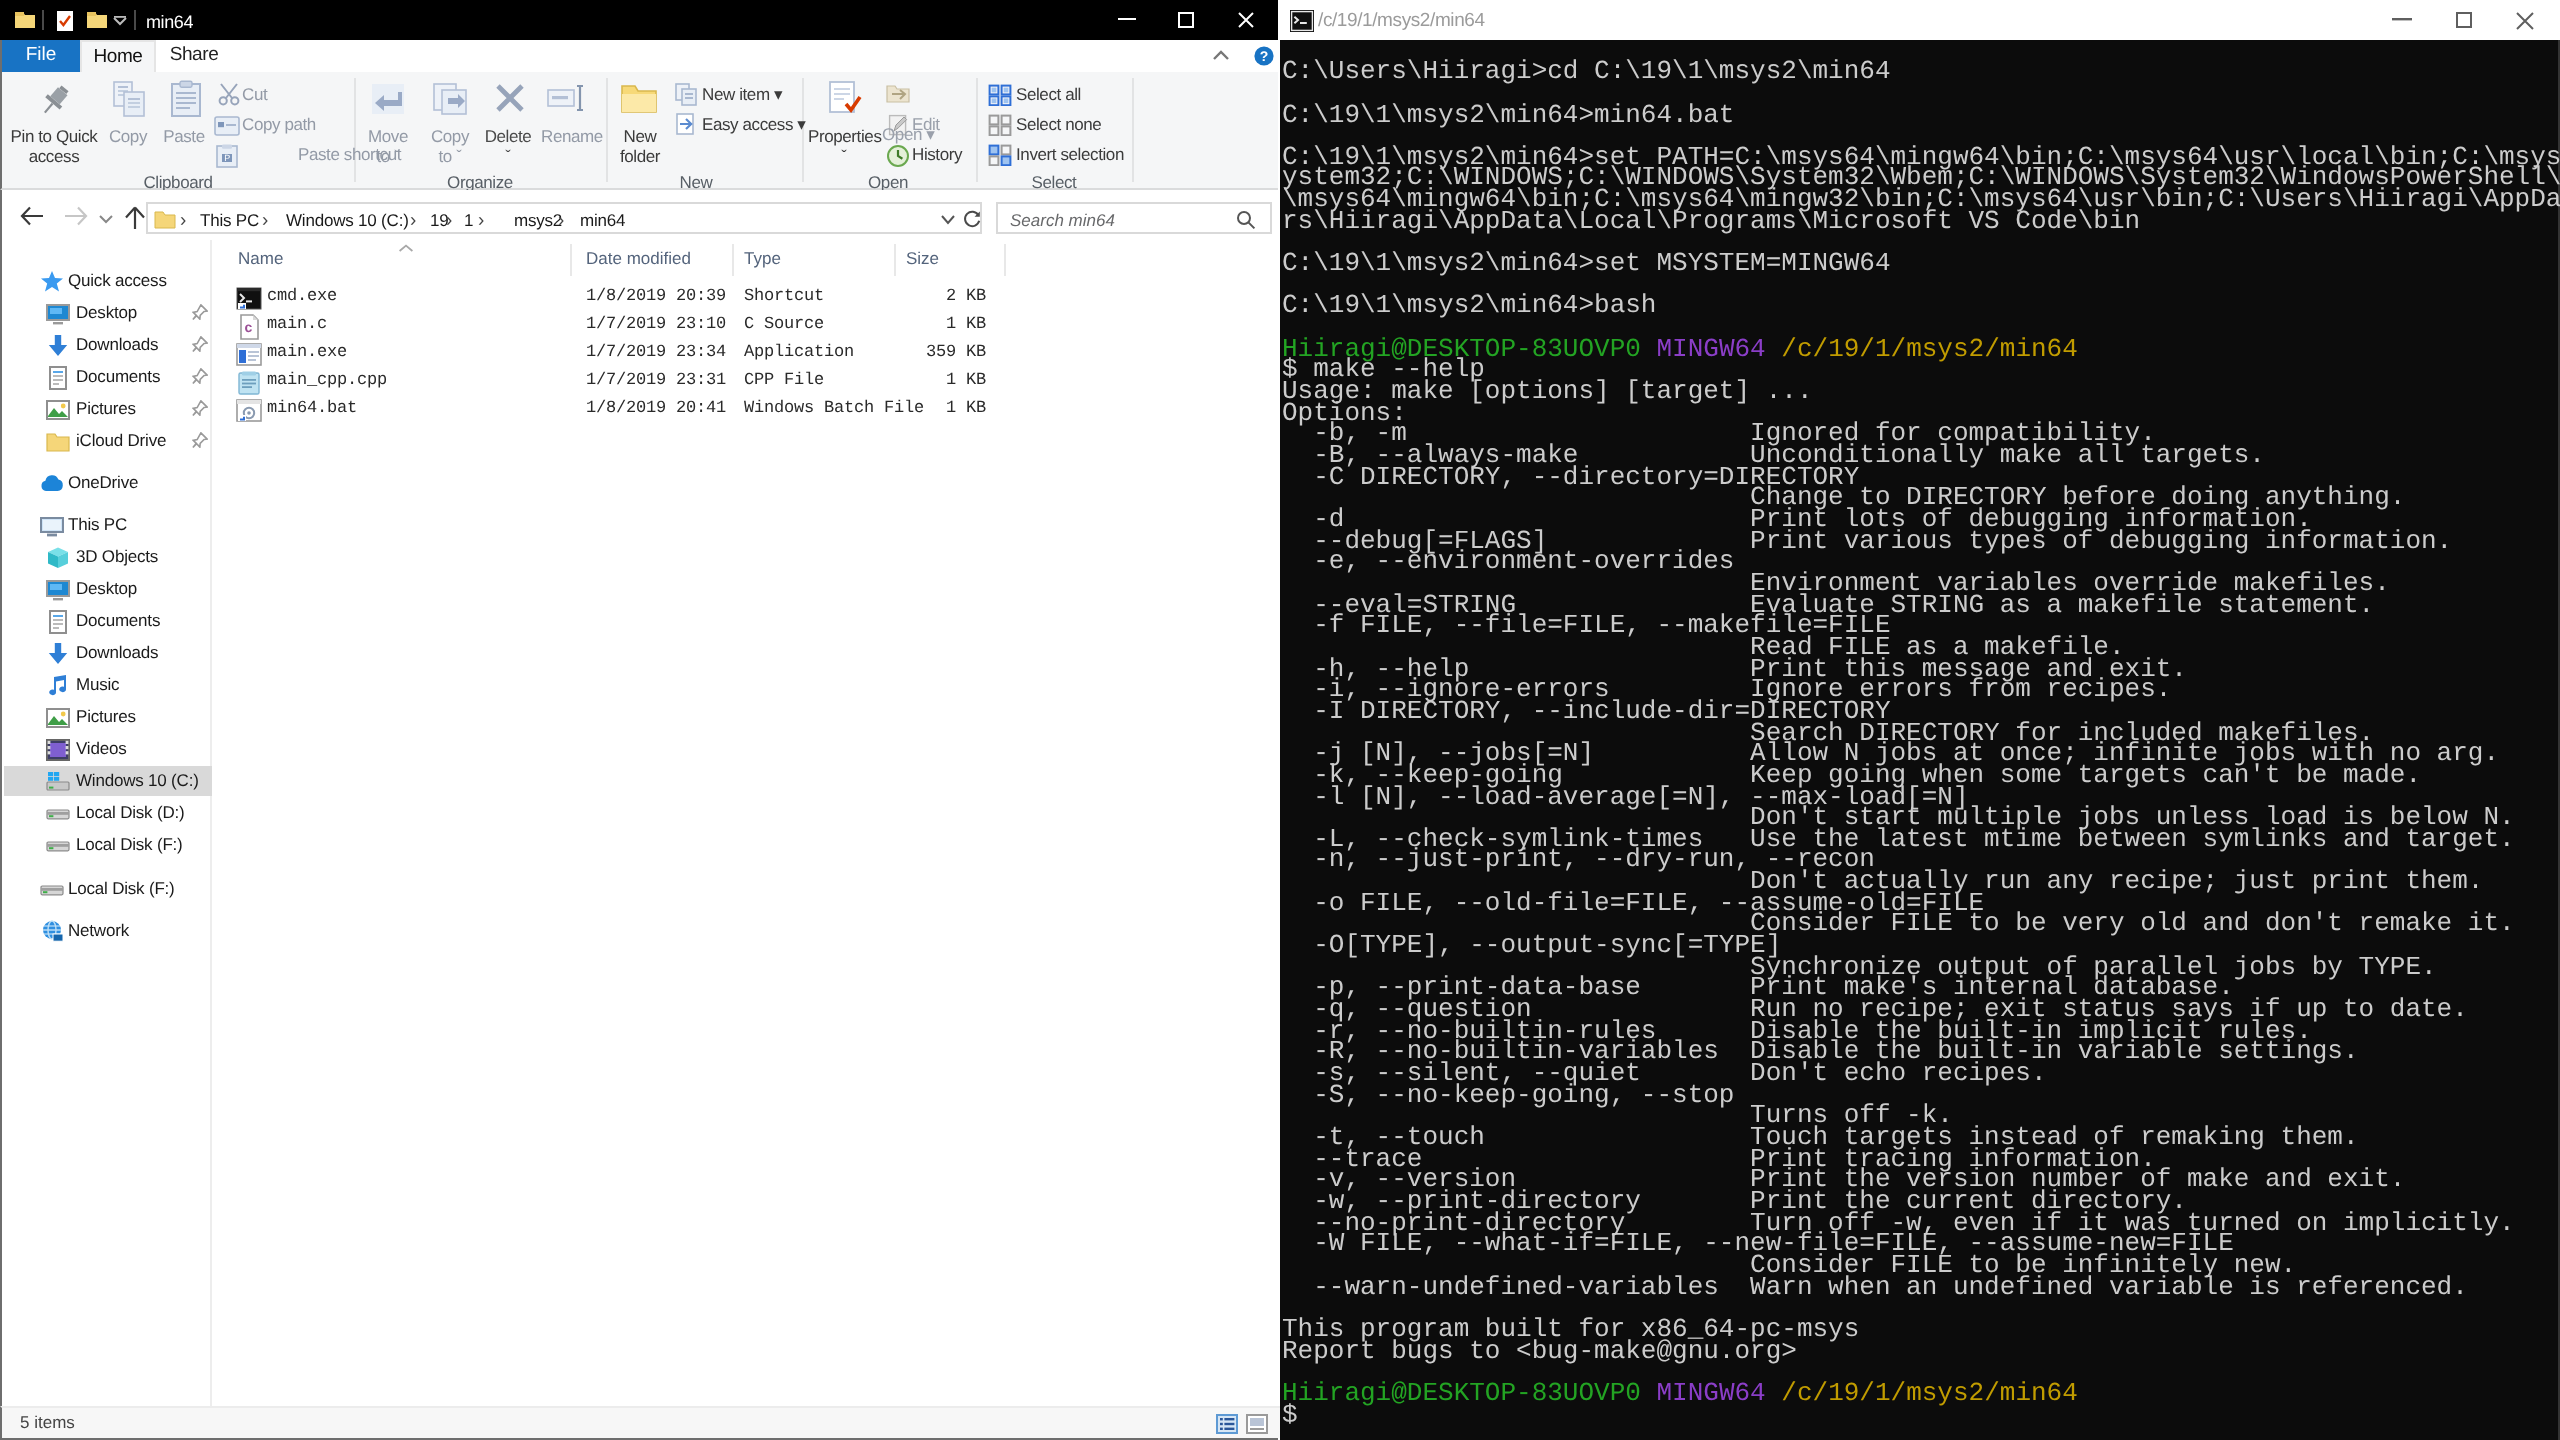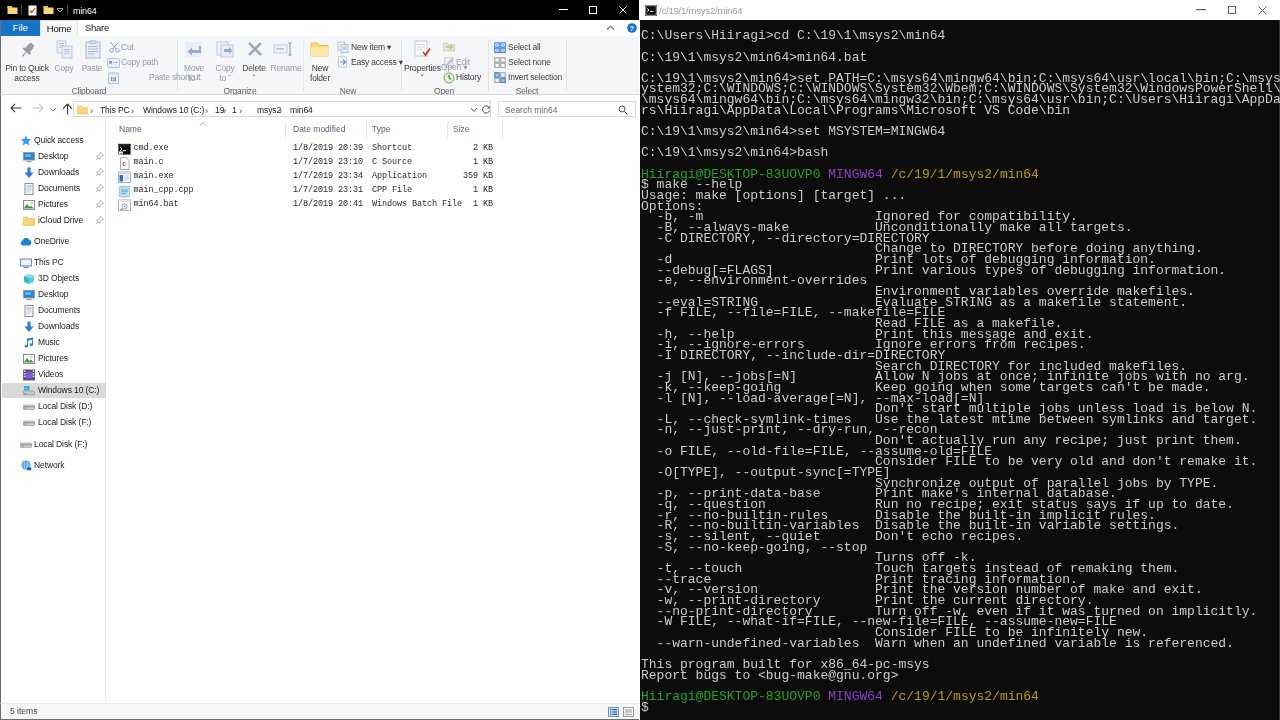--- a/index.html
+++ b/index.html
@@ -25,21 +25,21 @@
   .rlabel { position:absolute; font-size:8.5px; color:#3b3b3b; line-height:9.5px; }
   .rgray { color:#9aa0ab; }
   .rdis { color:#939aa6; }
   #eaddr { left:0; top:95px; width:639px; height:25px; background:#fff;
     border-left:1px solid #6e6e6e; }
   .bc { position:absolute; top:2.5px; font-size:9.5px; color:#444; }
   .bct { position:absolute; top:3px; font-size:8.5px; color:#1a1a1a; white-space:nowrap; letter-spacing:-0.1px; }
   #abox { position:absolute; left:72px; top:6px; width:418px; height:16px; background:#fff;
     border:1px solid #d9d9d9; font-size:8.5px; color:#1a1a1a; }
   #sbox { position:absolute; left:497px; top:6px; width:138px; height:16px; background:#fff;
-    border:1px solid #d9d9d9; font-size:8.5px; color:#68696b; }
+    border:1px solid #d9d9d9; font-size:8.5px; color:#68696b;font-style:italic; }
 
   
   #nav { left:0; top:120px; width:106px; height:583px; background:#fff;
     border-left:1px solid #6e6e6e; border-right:1px solid #ededed; font-size:8.5px; color:#1b1b1b; letter-spacing:-0.1px; }
   .ni { position:absolute; white-space:nowrap; }
 
   
   #files { left:106px; top:120px; width:533px; height:583px; background:#fff; }
   .hdr { position:absolute; top:4px; font-size:8.5px; color:#54647c; }
   .hsep { position:absolute; top:2px; height:16px; width:1px; background:#e8e8e8; }

